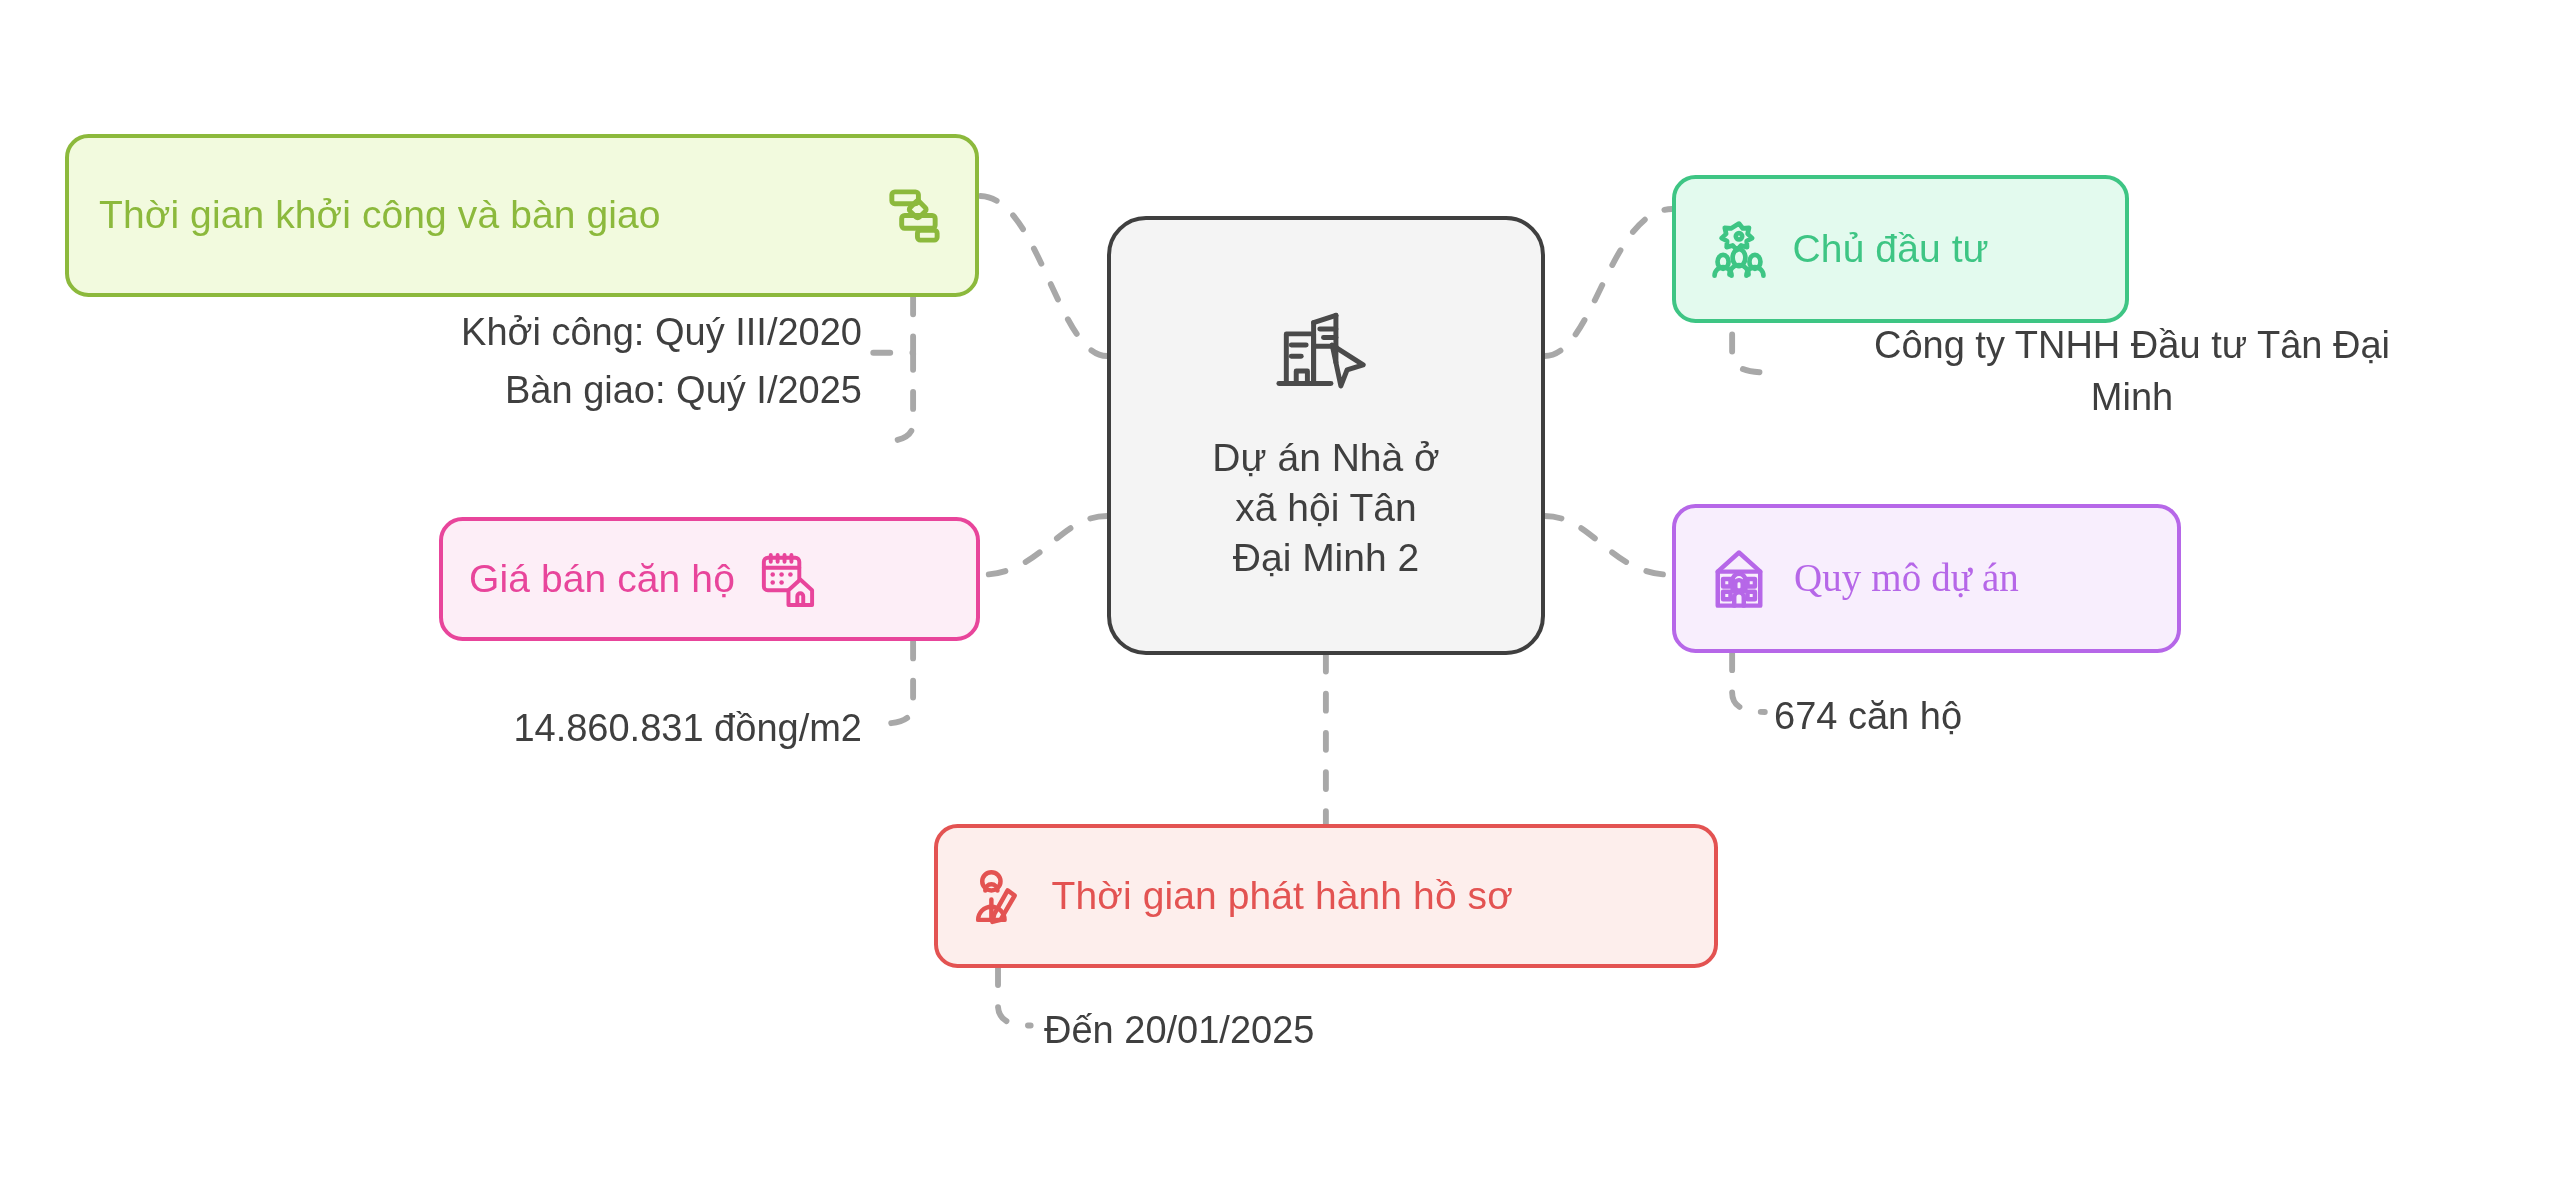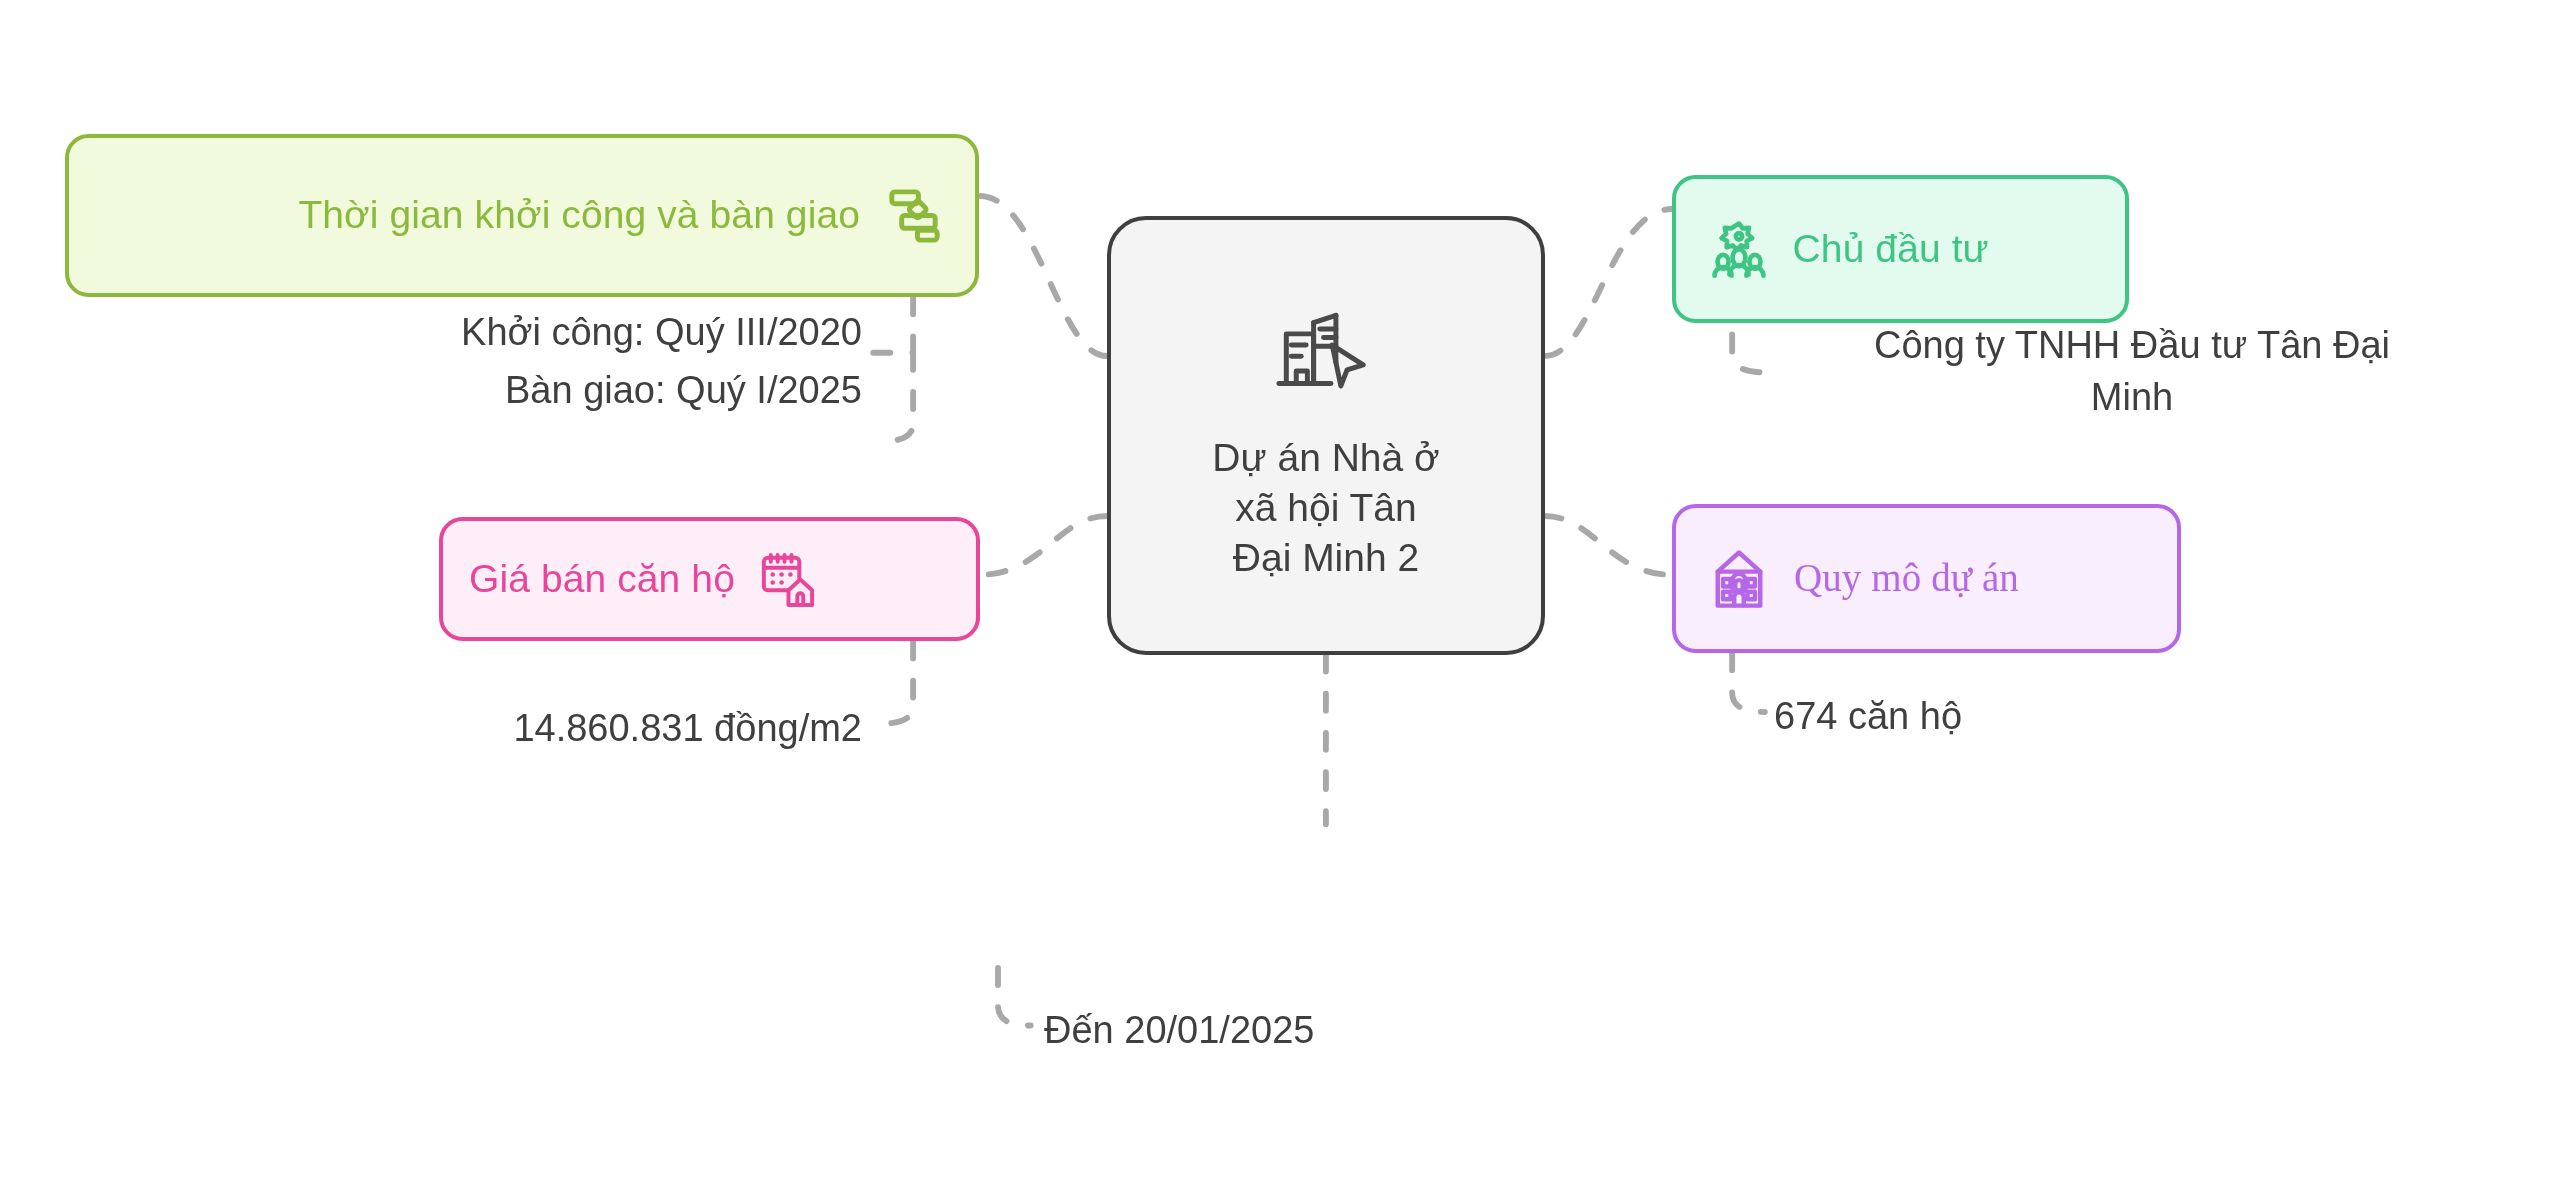--- a/index.html
+++ b/index.html
@@ -132,21 +132,21 @@
         <path d="M55 46 L80 62 L67 66 L62 79 z"></path>
       </svg>
     </span>
     <div class="center-title">Dự án Nhà ở
 xã hội Tân
 Đại Minh 2</div>
   </div>
 
   <div class="node" id="node-timeline" style="left:65px; top:134px; width:914px; height:163px;
               border-color:#8cb93c; background:#f2fade;
-              padding:0 30px; justify-content:flex-end; gap:22px;">
+              padding:0 30px; justify-content:space-between; gap:22px;">
     <span class="node-label" style="color:#8cb93c;">Thời gian khởi công và bàn giao</span>
     <span class="node-icon">
       <svg width="63" height="63" viewBox="0 0 64 64" fill="none" stroke="#8cb93c" stroke-width="5" stroke-linejoin="round">
         <rect x="10" y="9" width="27" height="12" rx="3"></rect>
         <rect x="29.5" y="20" width="13.5" height="13.5" rx="2.5" transform="rotate(45 36.2 26.8)"></rect>
         <rect x="20" y="33" width="34" height="13" rx="3"></rect>
         <rect x="36" y="48" width="20" height="10" rx="3"></rect>
       </svg>
     </span>
   </div>
@@ -206,20 +206,34 @@
         <rect x="17" y="33" width="7" height="7"></rect>
         <rect x="40" y="33" width="7" height="7"></rect>
         <rect x="17" y="45" width="7" height="7"></rect>
         <rect x="40" y="45" width="7" height="7"></rect>
         <path d="M27.5 58 v-8 a4.5 4.5 0 0 1 9 0 v8"></path>
       </svg>
     </span>
     <span class="node-label" style="color:#b667e8;font-family:Liberation Serif, serif;">Quy mô dự án</span>
   </div>
 
+  <div class="node" id="node-documents" style="left:934px; top:824px; width:784px; height:144px;
+              border-color:#e35352; background:#fdeeec;
+              padding:0 29px; justify-content:flex-start; gap:19.6px;">
+    <span class="node-icon">
+      <svg width="65" height="65" viewBox="0 0 64 64" fill="none" stroke="#e35352" stroke-width="4.4" stroke-linecap="round" stroke-linejoin="round">
+        <circle cx="24" cy="18" r="9"></circle>
+        <path d="M18 27 a6 6 0 0 1 12 0"></path>
+        <path d="M11 56 a13 13 0 0 1 26 0 z"></path>
+        <path d="M24 36 v20"></path>
+        <path d="M40 27 l7 5 -14 24 -8 2 2 -8 z"></path>
+      </svg>
+    </span>
+    <span class="node-label" style="color:#e35352;">Thời gian phát hành hồ sơ</span>
+  </div>
 
   <div class="sublabel right" style="left:196px; top:304px; width:666px; line-height:1.52;">Khởi công: Quý III/2020
 Bàn giao: Quý I/2025</div>
 
   <div class="sublabel right" style="left:196px; top:704px; width:666px;">14.860.831 đồng/m2</div>
 
   <div class="sublabel ctr" style="left:1763px; top:320px; width:738px; line-height:1.36;">Công ty TNHH Đầu tư Tân Đại
 Minh</div>
 
   <div class="sublabel left" style="left:1774px; top:692px; width:523px;">674 căn hộ</div>

